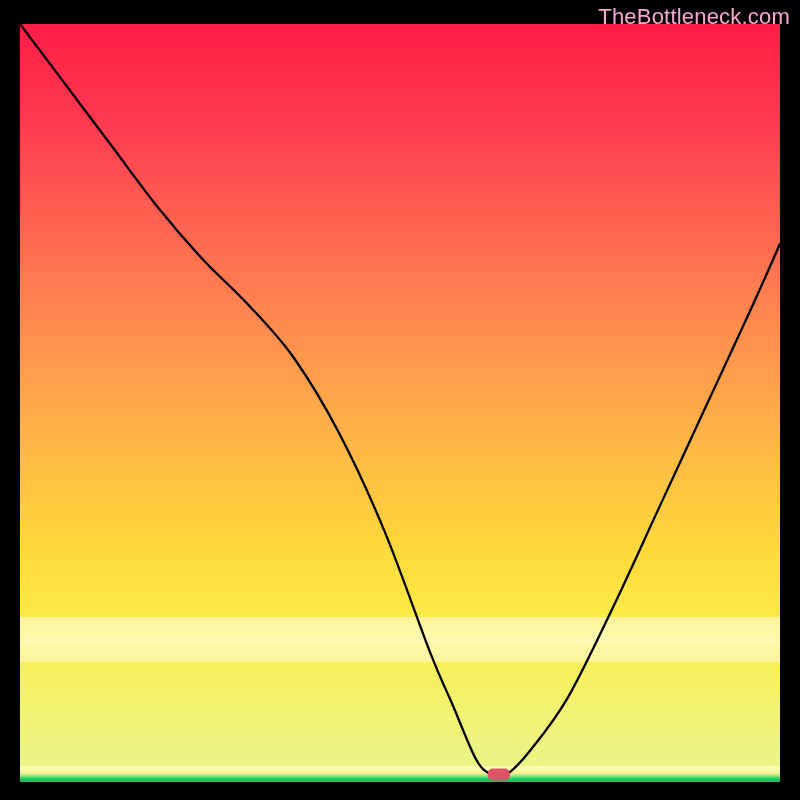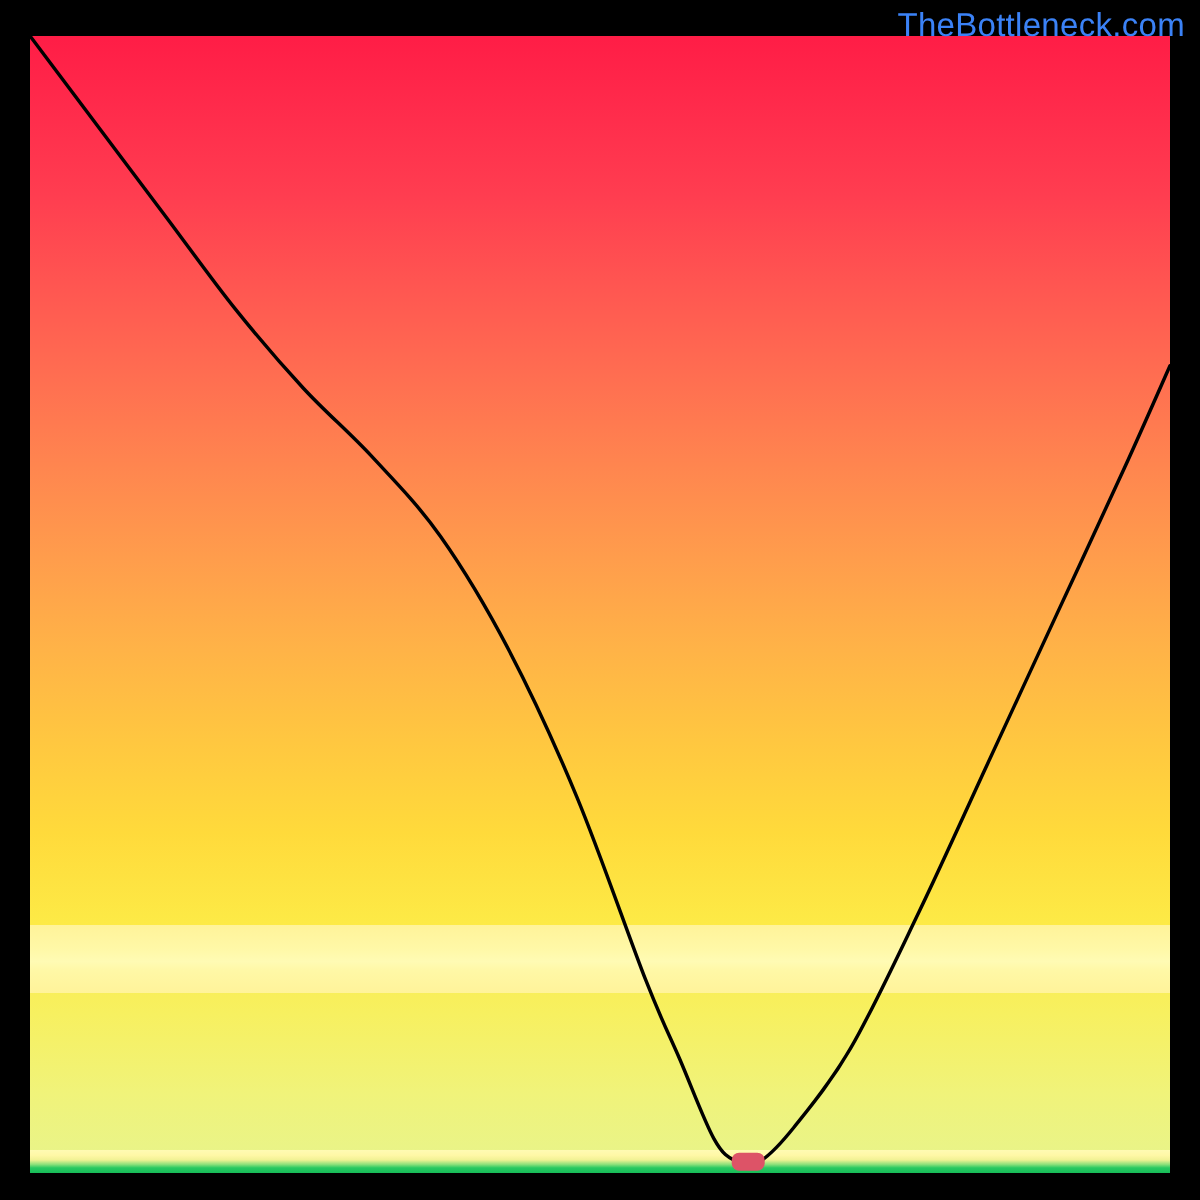--- a/index.html
+++ b/index.html
@@ -14,21 +14,21 @@
   .stage {
     position: relative;
     width: 800px;
     height: 800px;
     background: #000;
   }
   .watermark {
     position: absolute;
     top: 4px;
     right: 10px;
-    color: #3b82f6;
+    color: #f9a8d4;
     font-size: 22px;
     letter-spacing: 0.2px;
     z-index: 50;
     user-select: none;
   }
   
   .plot {
     position: absolute;
     left: 20px;
     top: 24px;

